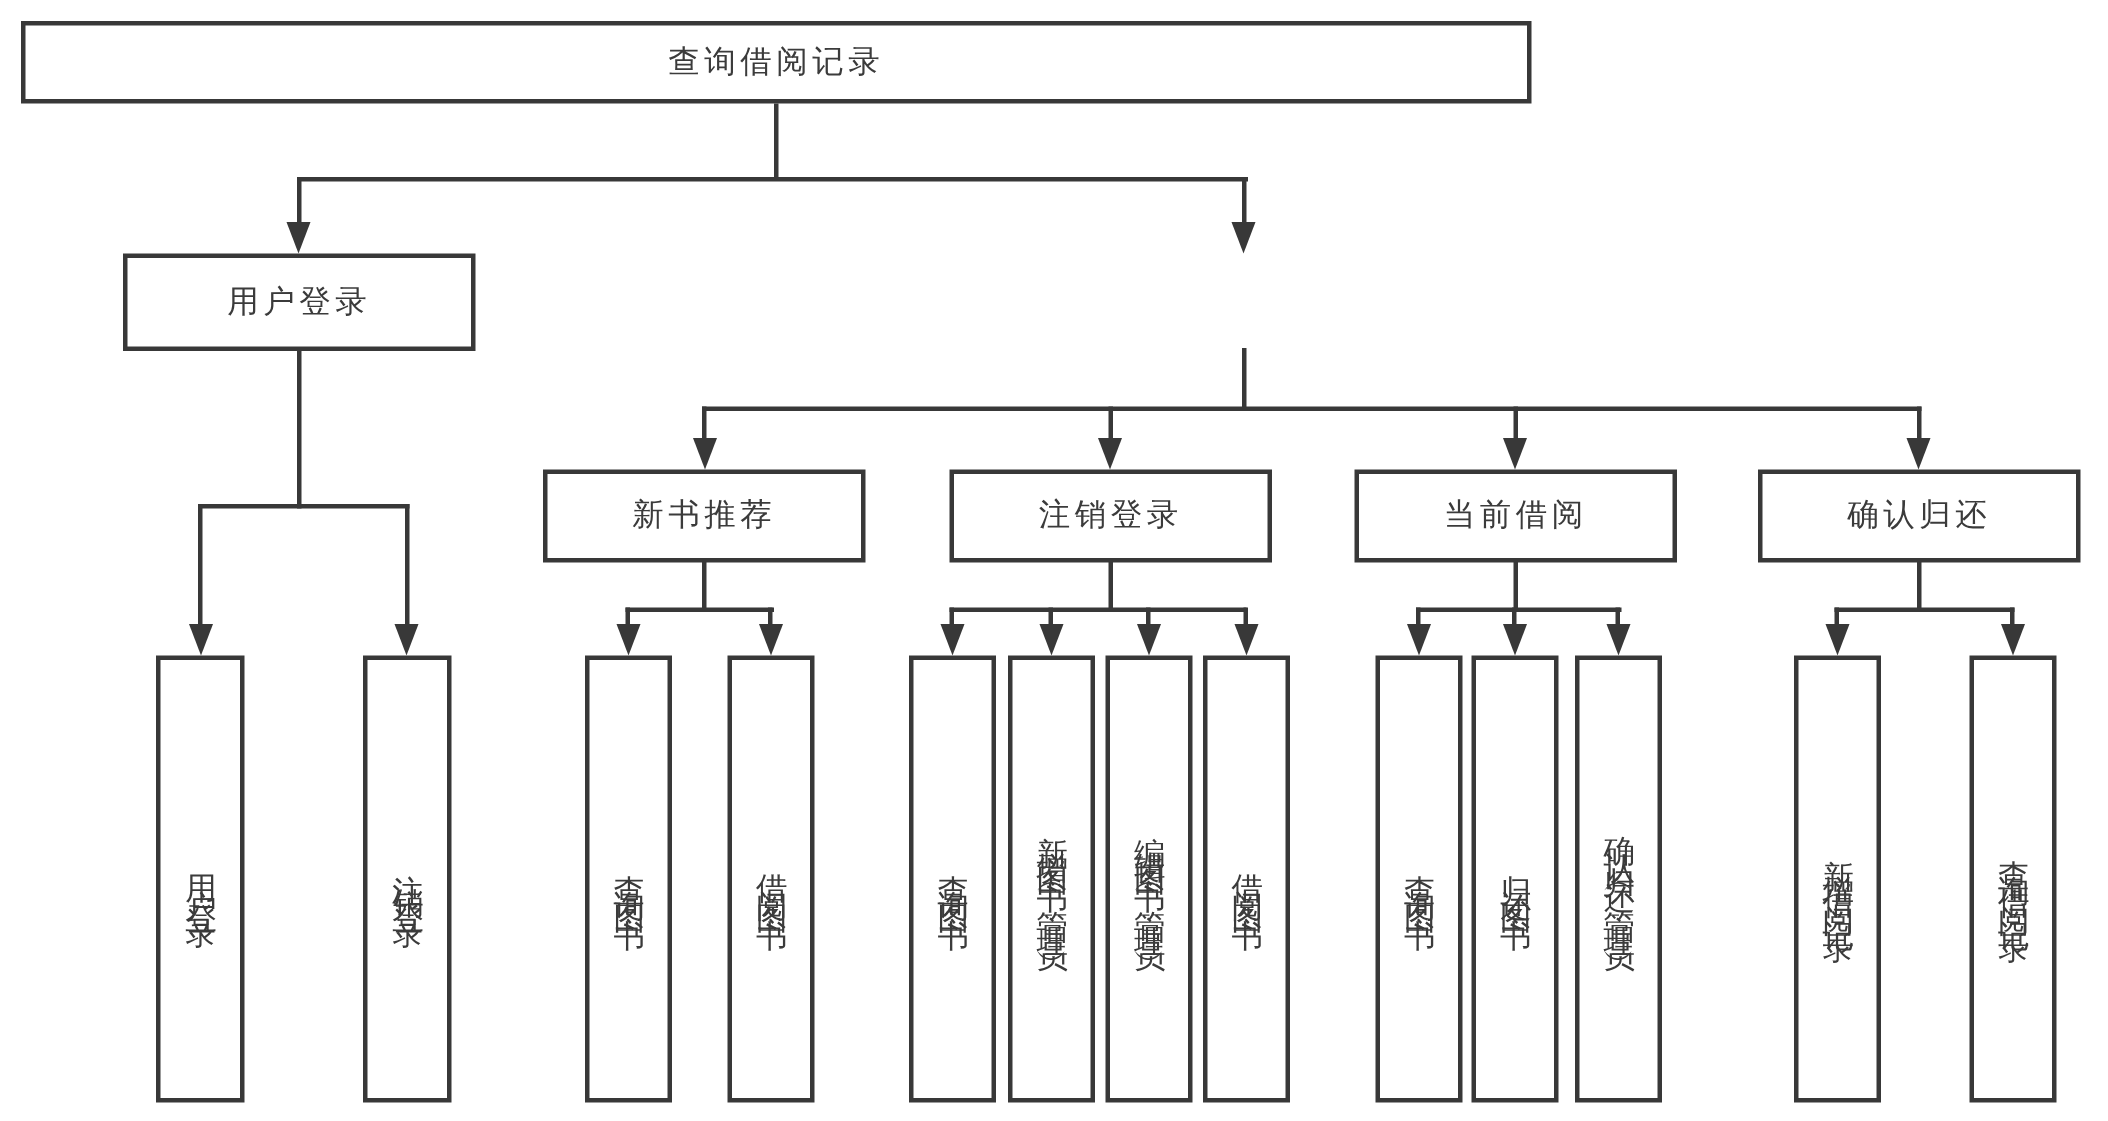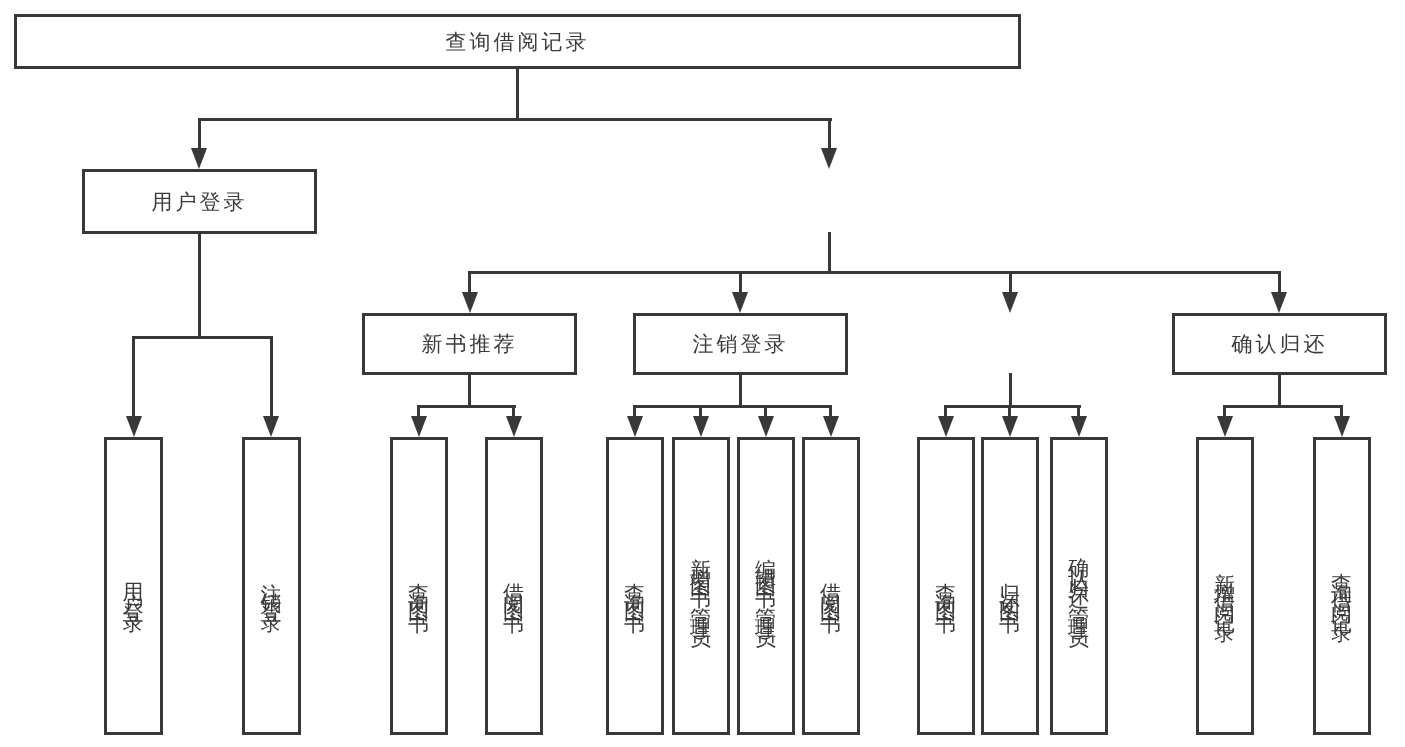--- a/index.html
+++ b/index.html
@@ -38,20 +38,21 @@
 
   <div class="box" style="left:14px;top:14px;width:1007px;height:55px;">查询借阅记录</div>
 
   <div class="box" style="left:82px;top:169px;width:235px;height:65px;">用户登录</div>
 
 
   <div class="box" style="left:362px;top:313px;width:215px;height:62px;">新书推荐</div>
 
   <div class="box" style="left:633px;top:313px;width:215px;height:62px;">注销登录</div>
 
+  <div class="box" style="left:903px;top:313px;width:215px;height:62px;">当前借阅</div>
 
   <div class="box" style="left:1172px;top:313px;width:215px;height:62px;">确认归还</div>
 
   <div class="box vbox" style="left:104px;top:437px;width:59px;height:298px;">用户登录</div>
 
   <div class="box vbox" style="left:242px;top:437px;width:59px;height:298px;">注销登录</div>
 
   <div class="box vbox" style="left:390px;top:437px;width:58px;height:298px;">查询图书</div>
 
   <div class="box vbox" style="left:485px;top:437px;width:58px;height:298px;">借阅图书</div>

